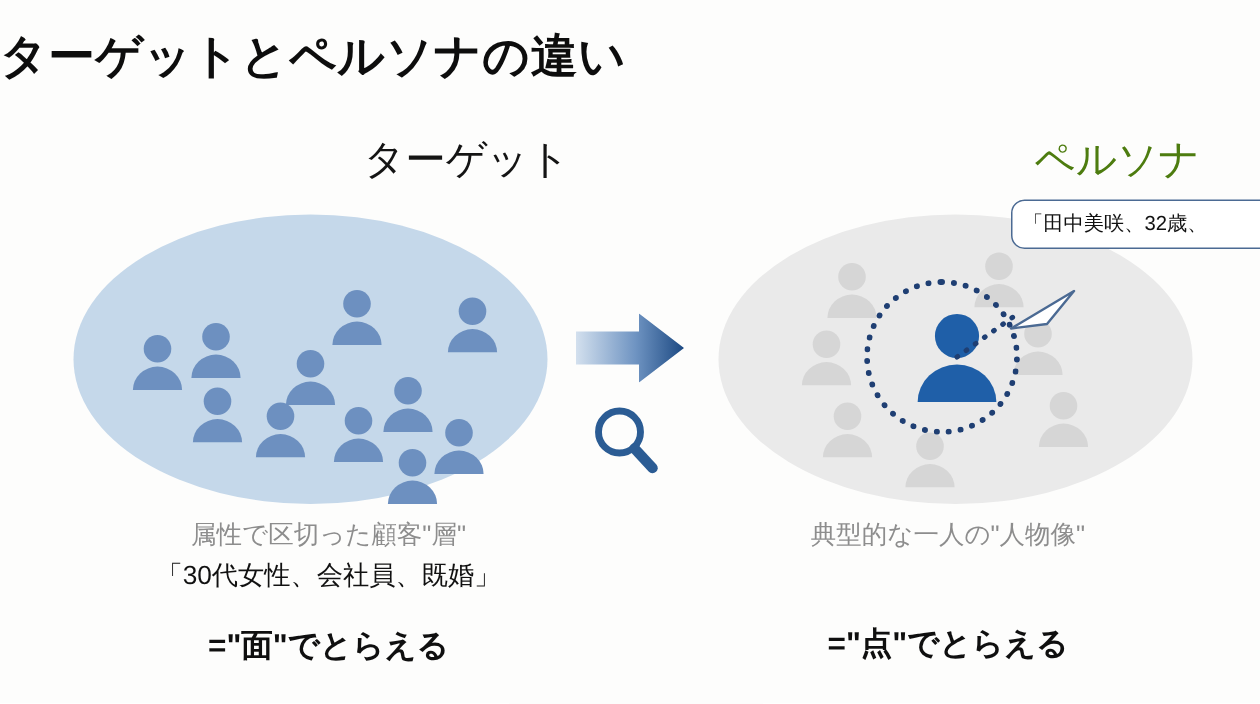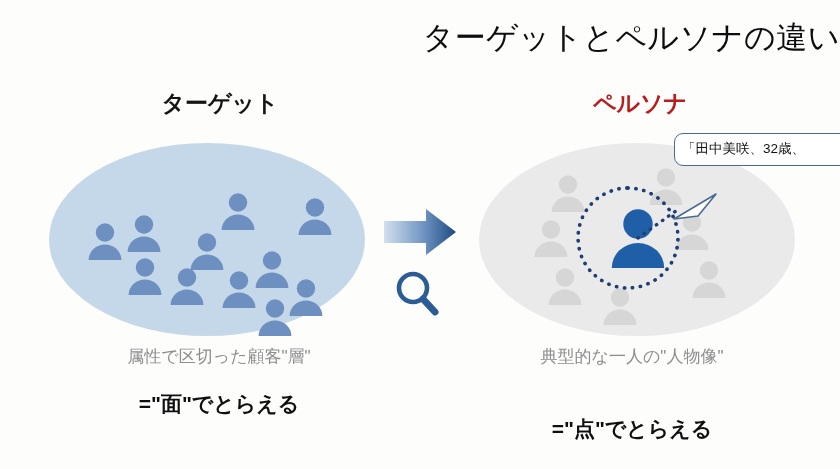--- a/index.html
+++ b/index.html
@@ -17,47 +17,47 @@
     background: #fdfdfc;
     overflow: hidden;
   }
 
   
   .main-title {
     position: absolute;
     top: 17px;
     left: 0;
     width: 840px;
-    text-align: right;
+    text-align: left;
     font-size: 31px;
-    font-weight: normal;
+    font-weight: bold;
     color: #0d0d0d;
     letter-spacing: 0.5px;
     white-space: nowrap;
   }
 
   
   .col-heading {
     position: absolute;
-    font-size: 23px;
-    font-weight: bold;
-    white-space: nowrap;
-    text-align: center;
+    font-size: 27px;
+    font-weight: normal;
+    white-space: nowrap;
+    text-align: right;
   }
   .col-heading.left {
     top: 88px;
     left: 60px;
     width: 320px;
     color: #141414;
   }
   .col-heading.right {
     top: 88px;
     left: 480px;
     width: 320px;
-    color: #b91c1c;
+    color: #4d7c0f;
   }
 
   
   .ellipse {
     position: absolute;
     border-radius: 50%;
   }
   .ellipse.target {
     left: 49px;
     top: 143px;
@@ -346,20 +346,21 @@
       <path d="M58,1 L16,26 L40,23 Z" fill="#ffffff" stroke="#4b6a93" stroke-width="1.6" stroke-linejoin="round"></path>
     </svg>
   </div>
 
   <div class="speech-bubble">
     <div>「田中美咲、32歳、</div>
   </div>
 
   <div class="caption-block left">
     <div class="cap-gray">属性で区切った顧客"層"</div>
+    <div class="cap-dark">「30代女性、会社員、既婚」</div>
     <div class="cap-bold">="面"でとらえる</div>
   </div>
 
   <div class="caption-block right">
     <div class="cap-gray">典型的な一人の"人物像"</div>
     <div class="spacer-line"></div>
     <div class="cap-bold">="点"でとらえる</div>
   </div>
 
 </div>

